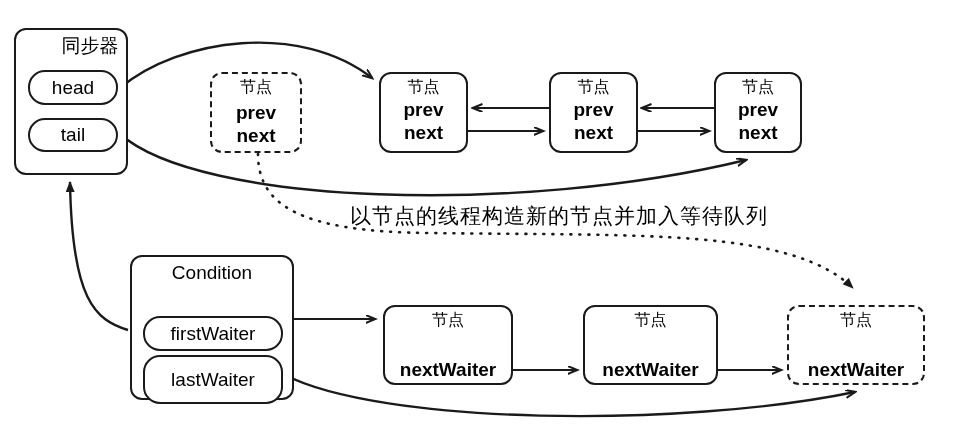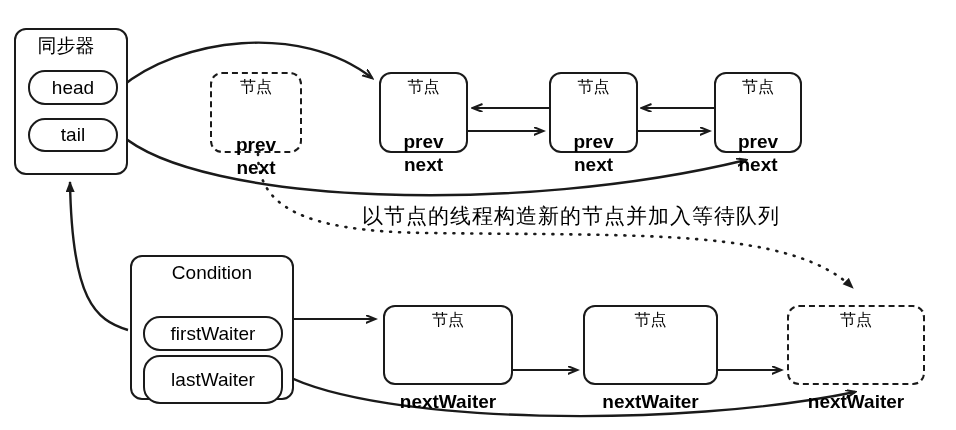--- a/index.html
+++ b/index.html
@@ -9,21 +9,21 @@
 
   .box{position:absolute;box-sizing:border-box;background:#fff;border:2.5px solid #1a1a1a;border-radius:12px;}
   .box.dashed{border-style:dashed;border-width:2.5px;}
   .pill{position:absolute;box-sizing:border-box;background:#fff;border:2.2px solid #1a1a1a;border-radius:17px;
         display:flex;align-items:center;justify-content:center;}
   .lbl{position:absolute;white-space:nowrap;line-height:1;}
   .cn{font-family:"DejaVu Sans","Liberation Sans",sans-serif;}
   .ttl{font-size:19px;font-weight:400;}
   .pilltxt{font-size:19px;font-weight:400;}
   .nodettl{font-size:16px;font-weight:400;}
-  .fieldtxt{font-size:19px;font-weight:bold;margin-top:32px;}
+  .fieldtxt{font-size:19px;font-weight:bold;}
   .caption{font-size:21px;font-weight:400;letter-spacing:1px;}
   .ctr{text-align:center;}
 </style>
 </head>
 <body>
 
 <div id="stage">
 
   <svg id="wires" viewBox="0 0 956 430" xmlns="http://www.w3.org/2000/svg">
     <defs>
@@ -54,21 +54,21 @@
     <path d="M283,319 L375,319" fill="none" stroke="#1a1a1a" stroke-width="2.2" marker-end="url(#ah)"></path>
 
     <path d="M505,370 L577,370" fill="none" stroke="#1a1a1a" stroke-width="2.2" marker-end="url(#ah)"></path>
 
     <path d="M712,370 L781,370" fill="none" stroke="#1a1a1a" stroke-width="2.2" marker-end="url(#ah)"></path>
 
     <path d="M283,374 C380,425 680,428 855,392" fill="none" stroke="#1a1a1a" stroke-width="2.4" marker-end="url(#ah)"></path>
   </svg>
 
   <div class="box" style="left:14px;top:28px;width:114px;height:147px;"></div>
-  <div class="lbl ttl cn ctr" style="left:14px;top:36px;width:104px;">同步器</div>
+  <div class="lbl ttl cn ctr" style="left:14px;top:36px;width:104px;padding-left:24px;">同步器</div>
   <div class="pill" style="left:28px;top:118px;width:90px;height:34px;">
     <span class="pilltxt">tail</span>
   </div>
   <div class="pill" style="left:28px;top:70px;width:90px;height:35px;">
     <span class="pilltxt">head</span>
   </div>
 
   <div class="box dashed" style="left:210px;top:72px;width:92px;height:81px;"></div>
   <div class="lbl nodettl cn ctr" style="left:210px;top:79px;width:92px;">节点</div>
   <div class="lbl fieldtxt ctr" style="left:210px;top:103px;width:92px;">prev</div>
@@ -82,21 +82,21 @@
   <div class="box" style="left:549px;top:72px;width:89px;height:81px;"></div>
   <div class="lbl nodettl cn ctr" style="left:549px;top:79px;width:89px;">节点</div>
   <div class="lbl fieldtxt ctr" style="left:549px;top:100px;width:89px;">prev</div>
   <div class="lbl fieldtxt ctr" style="left:549px;top:123px;width:89px;">next</div>
 
   <div class="box" style="left:714px;top:72px;width:88px;height:81px;"></div>
   <div class="lbl nodettl cn ctr" style="left:714px;top:79px;width:88px;">节点</div>
   <div class="lbl fieldtxt ctr" style="left:714px;top:100px;width:88px;">prev</div>
   <div class="lbl fieldtxt ctr" style="left:714px;top:123px;width:88px;">next</div>
 
-  <div class="lbl caption cn" style="left:350px;top:206px;margin-left:12px;">以节点的线程构造新的节点并加入等待队列</div>
+  <div class="lbl caption cn" style="left:350px;top:206px;">以节点的线程构造新的节点并加入等待队列</div>
 
   <div class="box" style="left:130px;top:255px;width:164px;height:145px;"></div>
   <div class="lbl ttl ctr" style="left:130px;top:263px;width:164px;">Condition</div>
   <div class="pill" style="left:143px;top:316px;width:140px;height:35px;">
     <span class="pilltxt">firstWaiter</span>
   </div>
   <div class="pill" style="left:143px;top:355px;width:140px;height:49px;">
     <span class="pilltxt">lastWaiter</span>
   </div>
 

